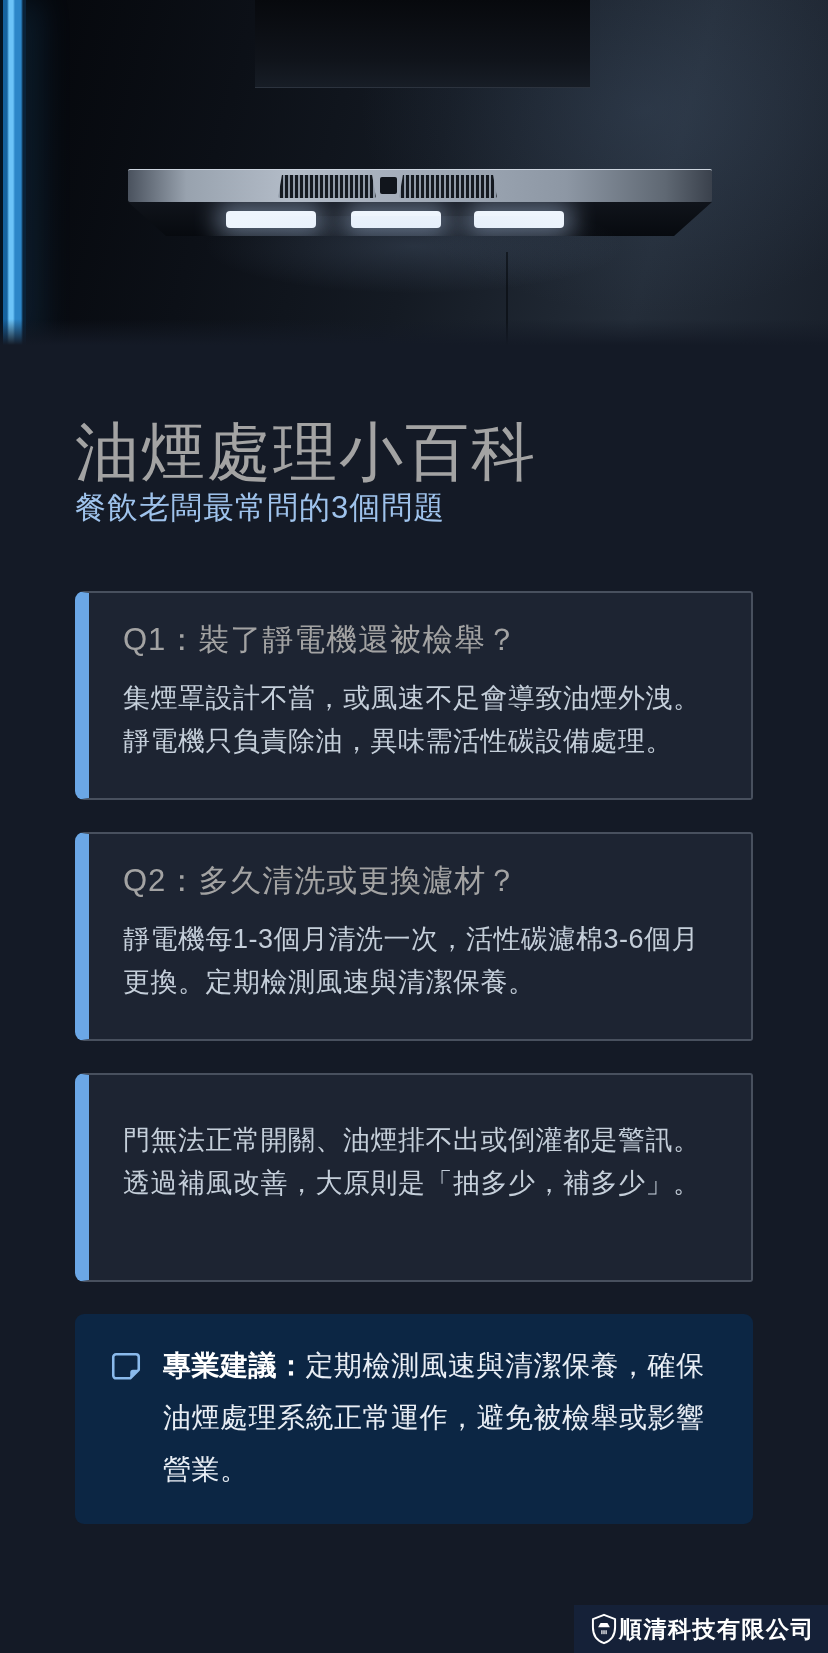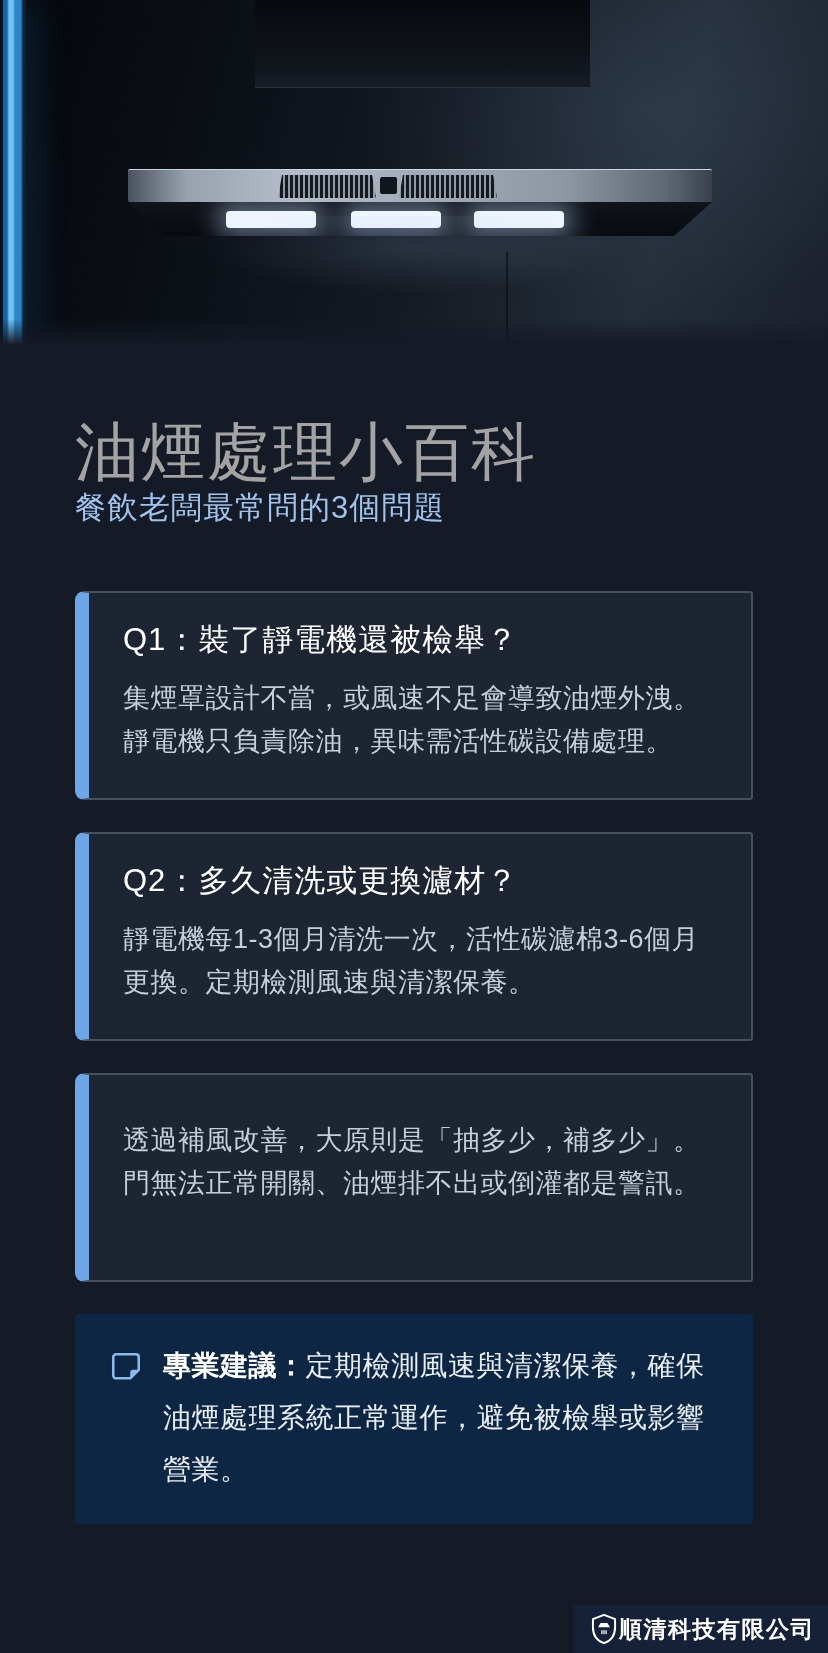--- a/index.html
+++ b/index.html
@@ -77,27 +77,27 @@
     font-size:31px; line-height:42px; color:#9fc3ec; letter-spacing:1px;
   }
   .cards{ margin-top:62px; }
   .qa-card{
     width:678px; height:209px; margin-bottom:32px;
     background:#1d2432;
     border:2px solid #48505e; border-left:14px solid #6ba7e6;
     border-radius:9px 3px 3px 9px;
     padding:27px 28px 0 34px;
   }
-  .qa-question{ font-size:31px; line-height:40px; font-weight:500; color:#ffffff; letter-spacing:1px; }
+  .qa-question{ font-size:31px; line-height:40px; font-weight:500; color:#a3a3a3; letter-spacing:1px; }
   .qa-answer{ margin-top:17px; font-size:27px; line-height:43px; color:#c5cfda; letter-spacing:.5px; }
   .qa-answer span{ display:block; }
 
   .advice-box{
     width:678px; height:210px; margin-top:32px;
-    background:#0c2644; border-radius:3px;
+    background:#0c2644; border-radius:9px;
     padding:26px 34px 0 34px;
     display:flex; gap:20px;
   }
   .advice-icon{ flex:0 0 34px; margin-top:10px; }
   .advice-text{ font-size:28px; line-height:52px; color:#e9eef5; letter-spacing:.5px; }
   .advice-label{ font-weight:700; color:#ffffff; }
 
   
   .footer-brand{
     position:absolute; right:0; bottom:0; height:48px; min-width:233px;
@@ -144,22 +144,22 @@
     <div class="qa-card">
       <div class="qa-question">Q2：多久清洗或更換濾材？</div>
       <div class="qa-answer">
         <span>靜電機每1-3個月清洗一次，活性碳濾棉3-6個月</span>
         <span>更換。定期檢測風速與清潔保養。</span>
       </div>
     </div>
 
     <div class="qa-card">
       <div class="qa-answer">
+        <span>門無法正常開關、油煙排不出或倒灌都是警訊。</span>
         <span>透過補風改善，大原則是「抽多少，補多少」。</span>
-        <span>門無法正常開關、油煙排不出或倒灌都是警訊。</span>
       </div>
     </div>
 
   </div>
 
   <div class="advice-box">
     <div class="advice-icon">
       <svg width="34" height="34" viewBox="0 0 24 24">
         <path d="M5 3 h14 a2 2 0 0 1 2 2 v9 l-6 6 H5 a2 2 0 0 1 -2 -2 V5 a2 2 0 0 1 2 -2 z" fill="none" stroke="#8abaec" stroke-width="1.8" stroke-linejoin="round"></path>
         <path d="M21 14 l-6 6 v-4.2 a1.8 1.8 0 0 1 1.8 -1.8 z" fill="#8abaec"></path>

